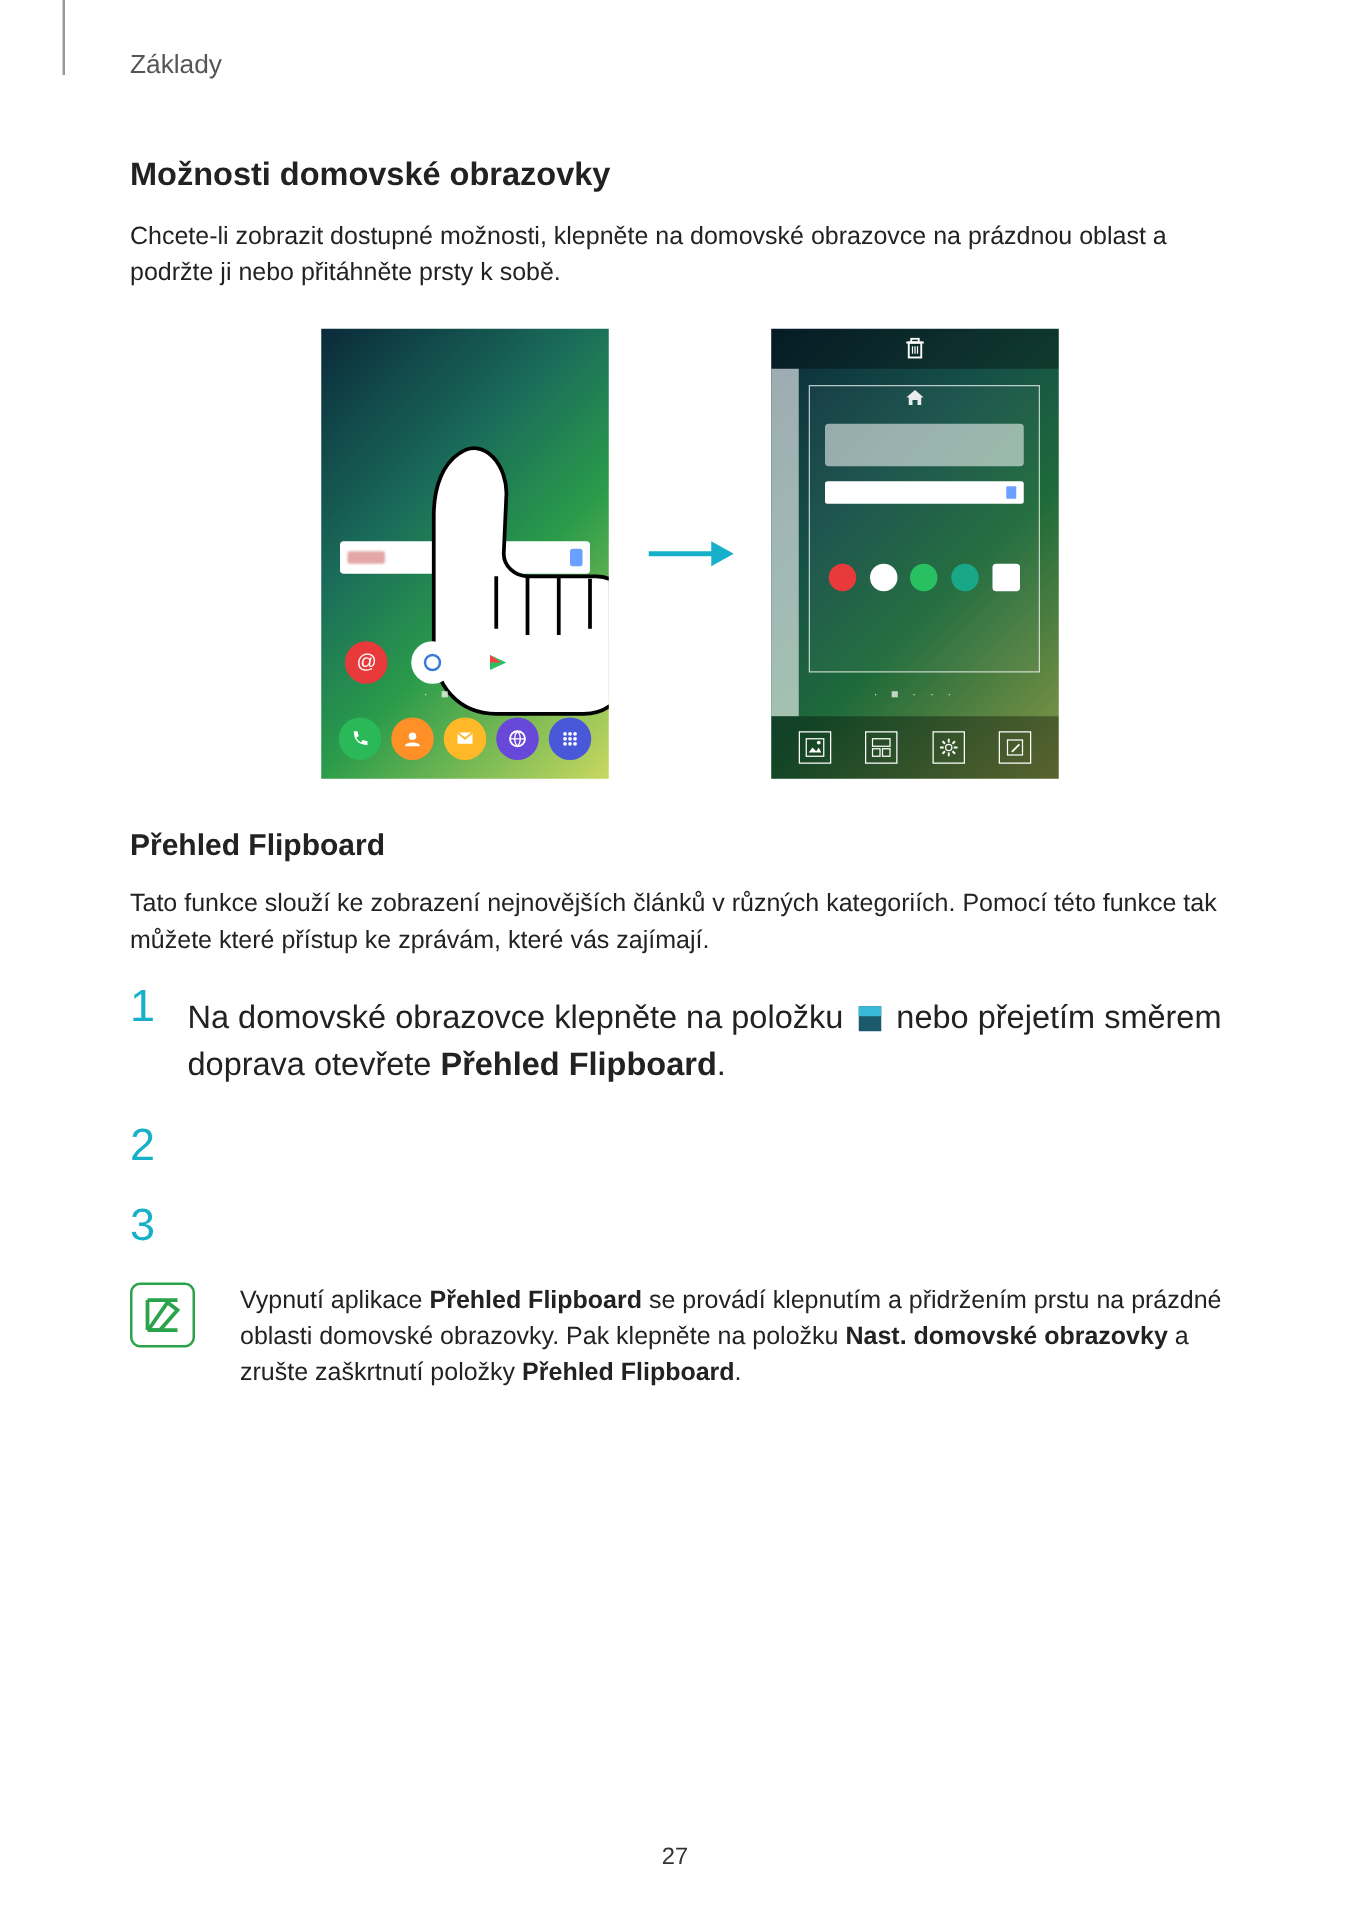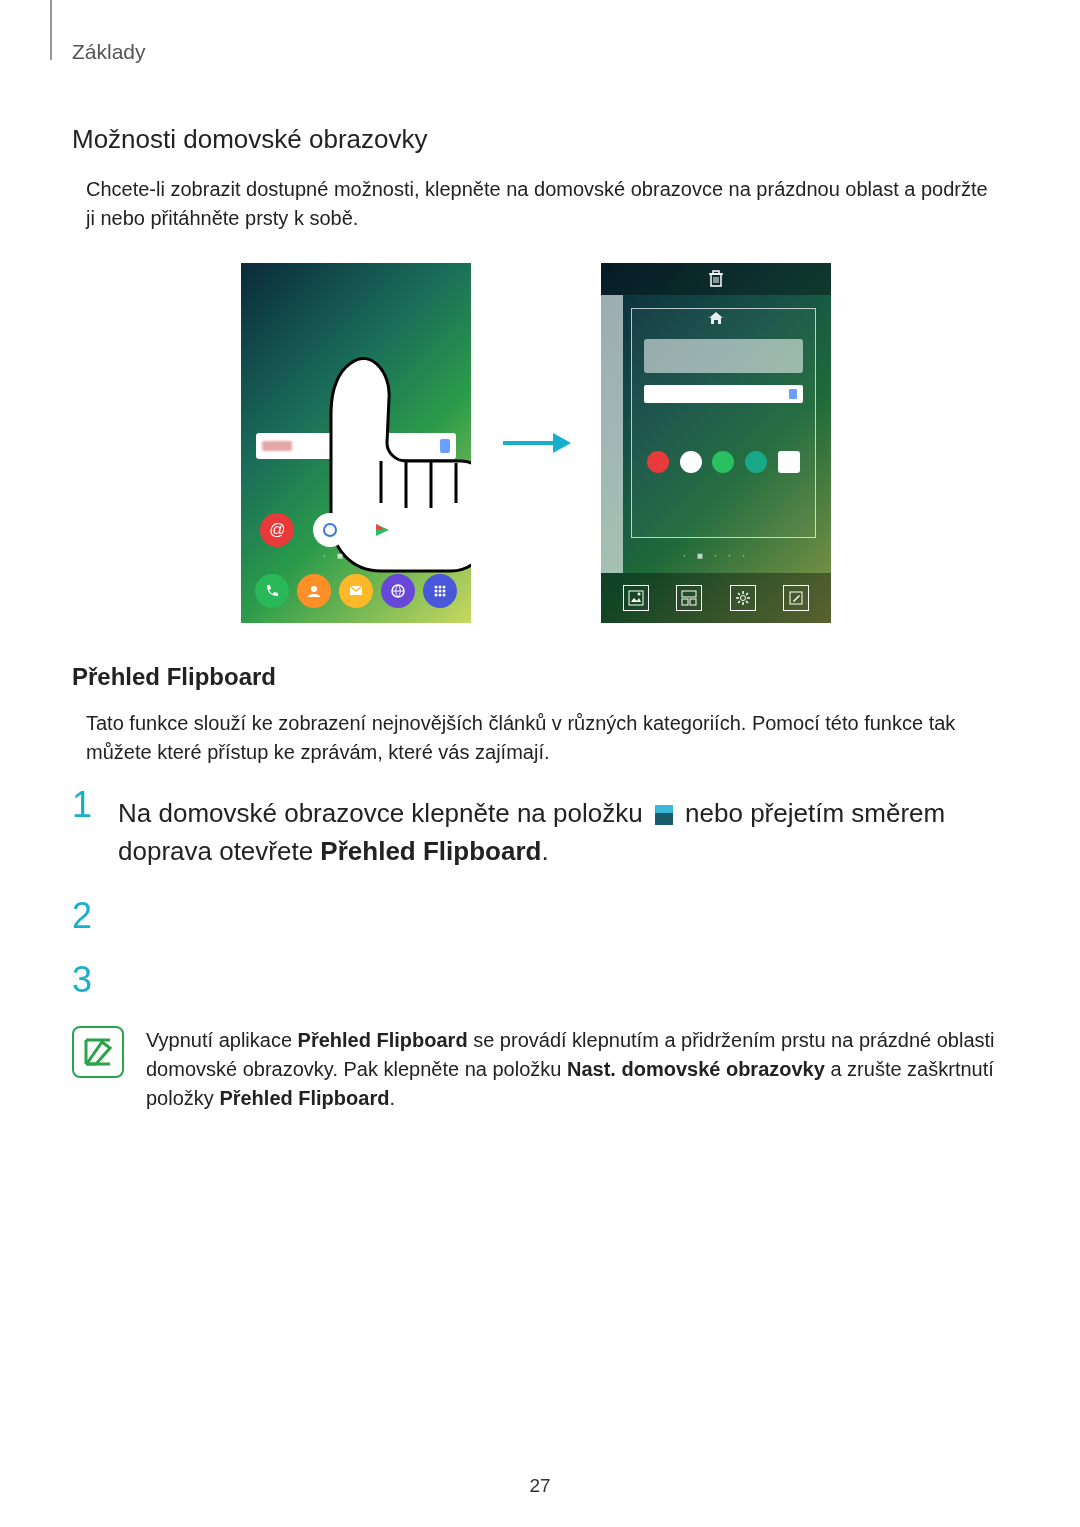--- a/index.html
+++ b/index.html
@@ -5,43 +5,42 @@
   * { box-sizing: border-box; margin: 0; padding: 0; }
   body {
     font-family: Arial, Helvetica, sans-serif;
     background: #fff;
     width: 1080px;
     height: 1527px;
     position: relative;
     color: #222;
   }
   .page {
-    padding: 40px 80px 0 72px;
+    padding: 40px 80px 0 104px;
   }
   .breadcrumb {
     font-size: 21px;
     color: #555;
     margin-bottom: 60px;
     margin-left: 0;
   }
   .section-title {
     font-size: 26px;
-    font-weight: normal;
+    font-weight: bold;
     margin-bottom: 20px;
   }
   .subsection-title {
     font-size: 24px;
     font-weight: bold;
     margin: 30px 0 18px 0;
   }
   .body-text {
     font-size: 20px;
     line-height: 1.45;
     margin-bottom: 20px;
-    margin-left: 14px;
   }
   .figure-row {
     display: flex;
     align-items: center;
     justify-content: center;
     gap: 30px;
     margin: 30px 0 40px 0;
   }
   .phone-screen {
     width: 230px;
@@ -121,21 +120,21 @@
     display:flex; gap:18px; margin-bottom:28px; align-items:flex-start;
   }
   .step-num {
     font-size: 36px; color:#17b0ca; font-weight:300; line-height:1; min-width:28px;
   }
   .step-text { font-size:26px; line-height:1.45; padding-top:8px;}
   .inline-home-icon {
     display:inline-block; width:20px; height:22px; vertical-align:-4px;
     margin:0 4px;
   }
-  .note-row { display:flex; gap:22px; align-items:flex-start; margin-top:20px;}
+  .note-row { display:flex; gap:36px; align-items:flex-start; margin-top:20px;}
   .note-icon {
     width:52px; height:52px; flex:0 0 52px;
     border:2px solid #2aa34a; border-radius:8px;
     display:flex; align-items:center; justify-content:center;
     background:#fff;
   }
   .note-icon svg { width:36px; height:36px; }
   .note-text { font-size:20px; line-height:1.45;}
   .page-num { position:absolute; bottom:30px; left:0; right:0; text-align:center; font-size:19px; color:#333;}
   b { font-weight:bold; }

